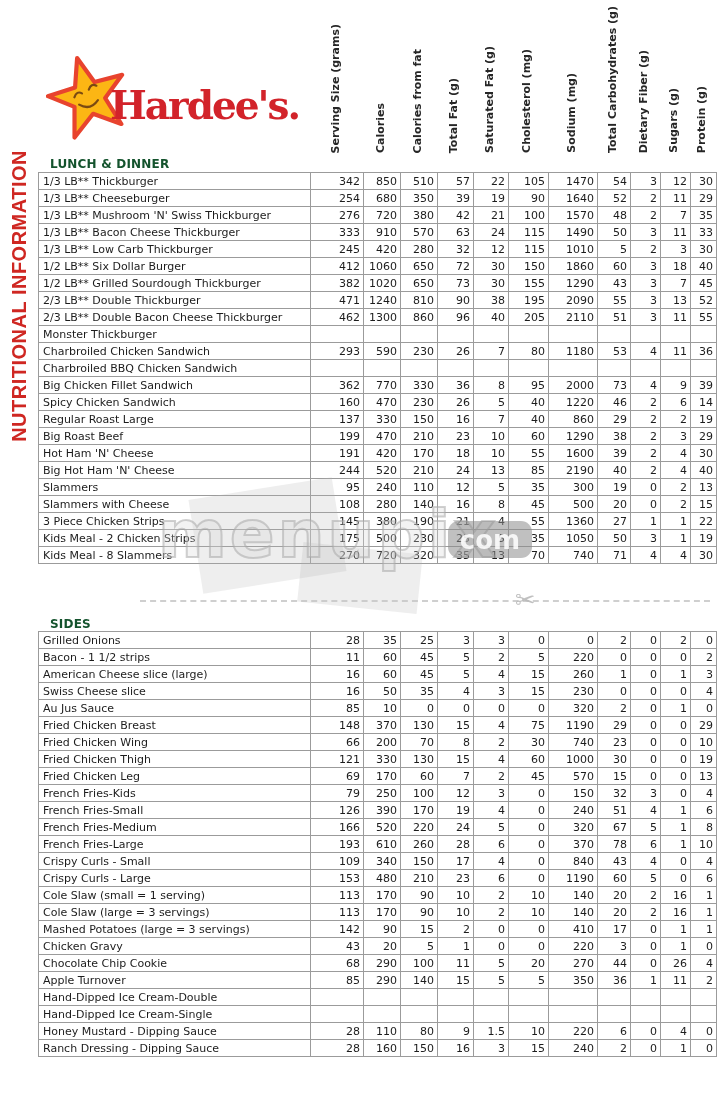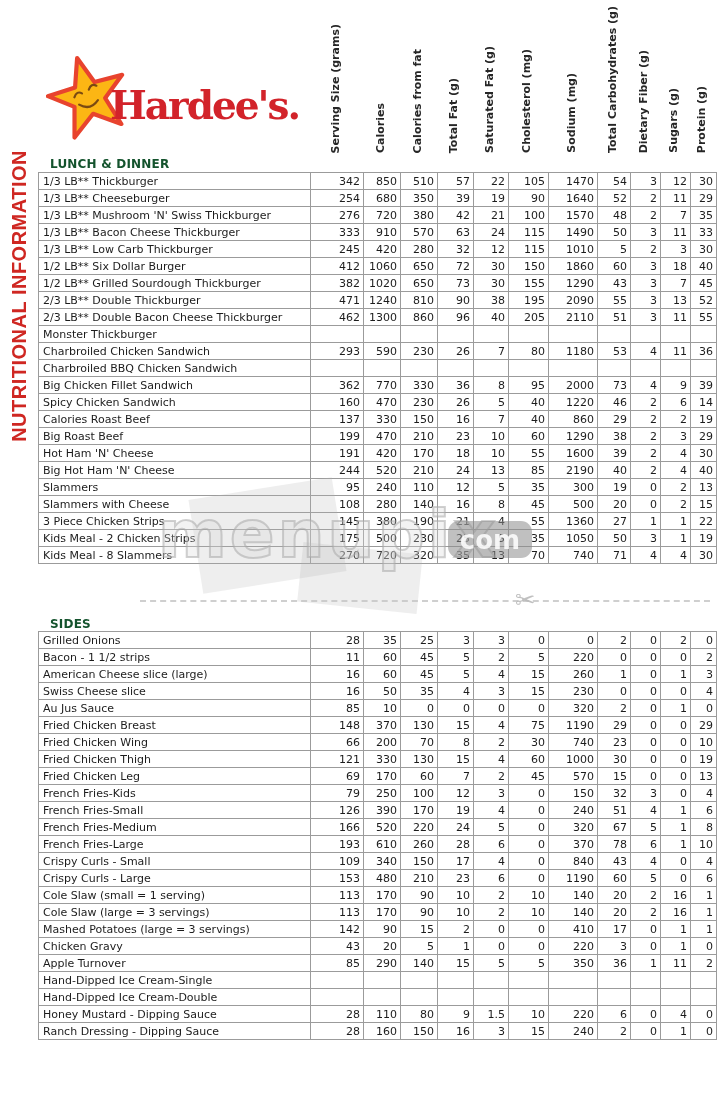--- a/index.html
+++ b/index.html
@@ -293,21 +293,21 @@
         <td class="num">26</td>
         <td class="num">5</td>
         <td class="num">40</td>
         <td class="num">1220</td>
         <td class="num">46</td>
         <td class="num">2</td>
         <td class="num">6</td>
         <td class="num">14</td>
       </tr>
       <tr>
-        <td>Calories Roast Beef</td>
+        <td>Regular Roast Large</td>
         <td class="num">137</td>
         <td class="num">330</td>
         <td class="num">150</td>
         <td class="num">16</td>
         <td class="num">7</td>
         <td class="num">40</td>
         <td class="num">860</td>
         <td class="num">29</td>
         <td class="num">2</td>
         <td class="num">2</td>
@@ -705,49 +705,63 @@
         <td class="num">1</td>
         <td class="num">0</td>
         <td class="num">0</td>
         <td class="num">220</td>
         <td class="num">3</td>
         <td class="num">0</td>
         <td class="num">1</td>
         <td class="num">0</td>
       </tr>
       <tr>
+        <td>Chocolate Chip Cookie</td>
+        <td class="num">68</td>
+        <td class="num">290</td>
+        <td class="num">100</td>
+        <td class="num">11</td>
+        <td class="num">5</td>
+        <td class="num">20</td>
+        <td class="num">270</td>
+        <td class="num">44</td>
+        <td class="num">0</td>
+        <td class="num">26</td>
+        <td class="num">4</td>
+      </tr>
+      <tr>
         <td>Apple Turnover</td>
         <td class="num">85</td>
         <td class="num">290</td>
         <td class="num">140</td>
         <td class="num">15</td>
         <td class="num">5</td>
         <td class="num">5</td>
         <td class="num">350</td>
         <td class="num">36</td>
         <td class="num">1</td>
         <td class="num">11</td>
         <td class="num">2</td>
       </tr>
       <tr>
+        <td>Hand-Dipped Ice Cream-Double</td>
+        <td class="num"></td>
+        <td class="num"></td>
+        <td class="num"></td>
+        <td class="num"></td>
+        <td class="num"></td>
+        <td class="num"></td>
+        <td class="num"></td>
+        <td class="num"></td>
+        <td class="num"></td>
+        <td class="num"></td>
+        <td class="num"></td>
+      </tr>
+      <tr>
         <td>Hand-Dipped Ice Cream-Single</td>
-        <td class="num"></td>
-        <td class="num"></td>
-        <td class="num"></td>
-        <td class="num"></td>
-        <td class="num"></td>
-        <td class="num"></td>
-        <td class="num"></td>
-        <td class="num"></td>
-        <td class="num"></td>
-        <td class="num"></td>
-        <td class="num"></td>
-      </tr>
-      <tr>
-        <td>Hand-Dipped Ice Cream-Double</td>
         <td class="num"></td>
         <td class="num"></td>
         <td class="num"></td>
         <td class="num"></td>
         <td class="num"></td>
         <td class="num"></td>
         <td class="num"></td>
         <td class="num"></td>
         <td class="num"></td>
         <td class="num"></td>

